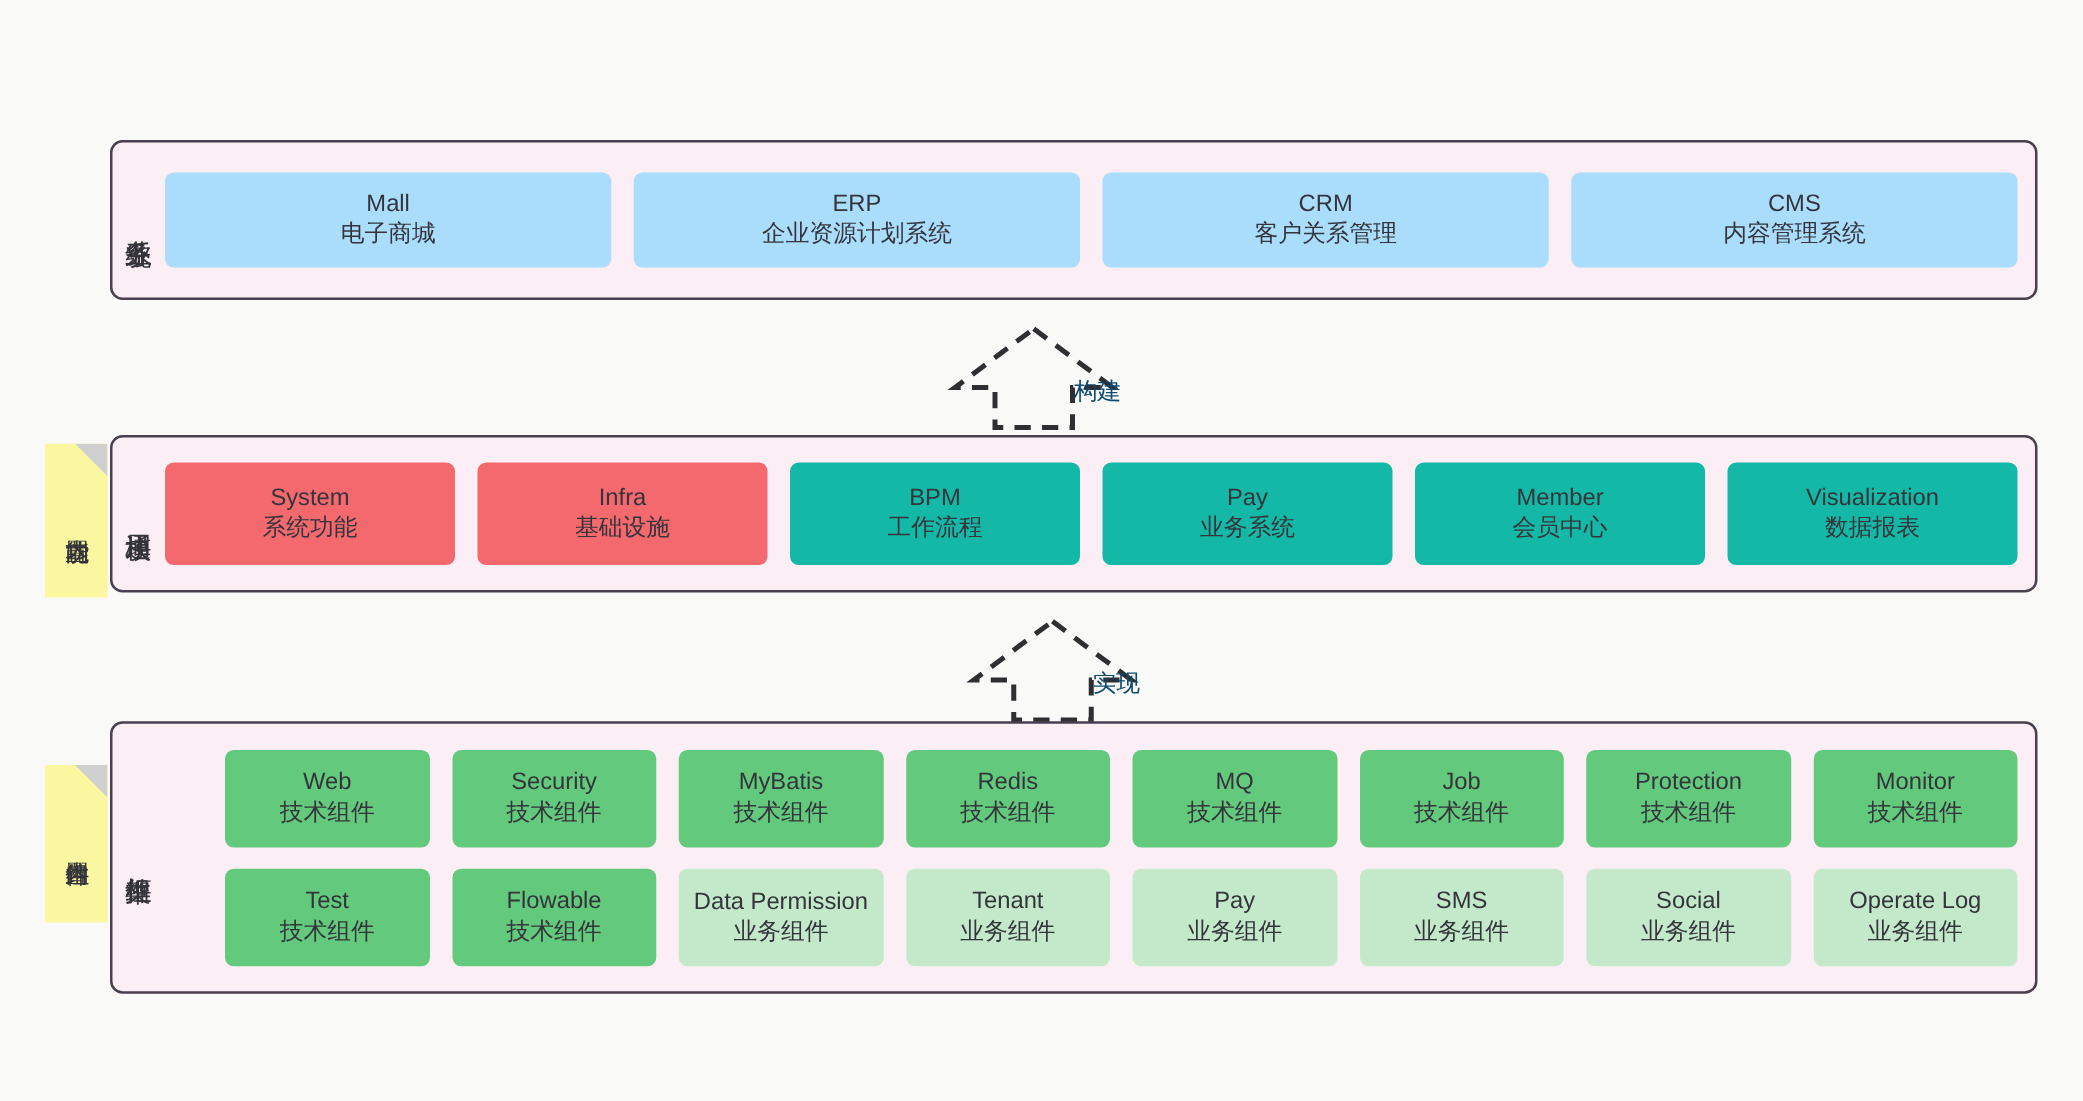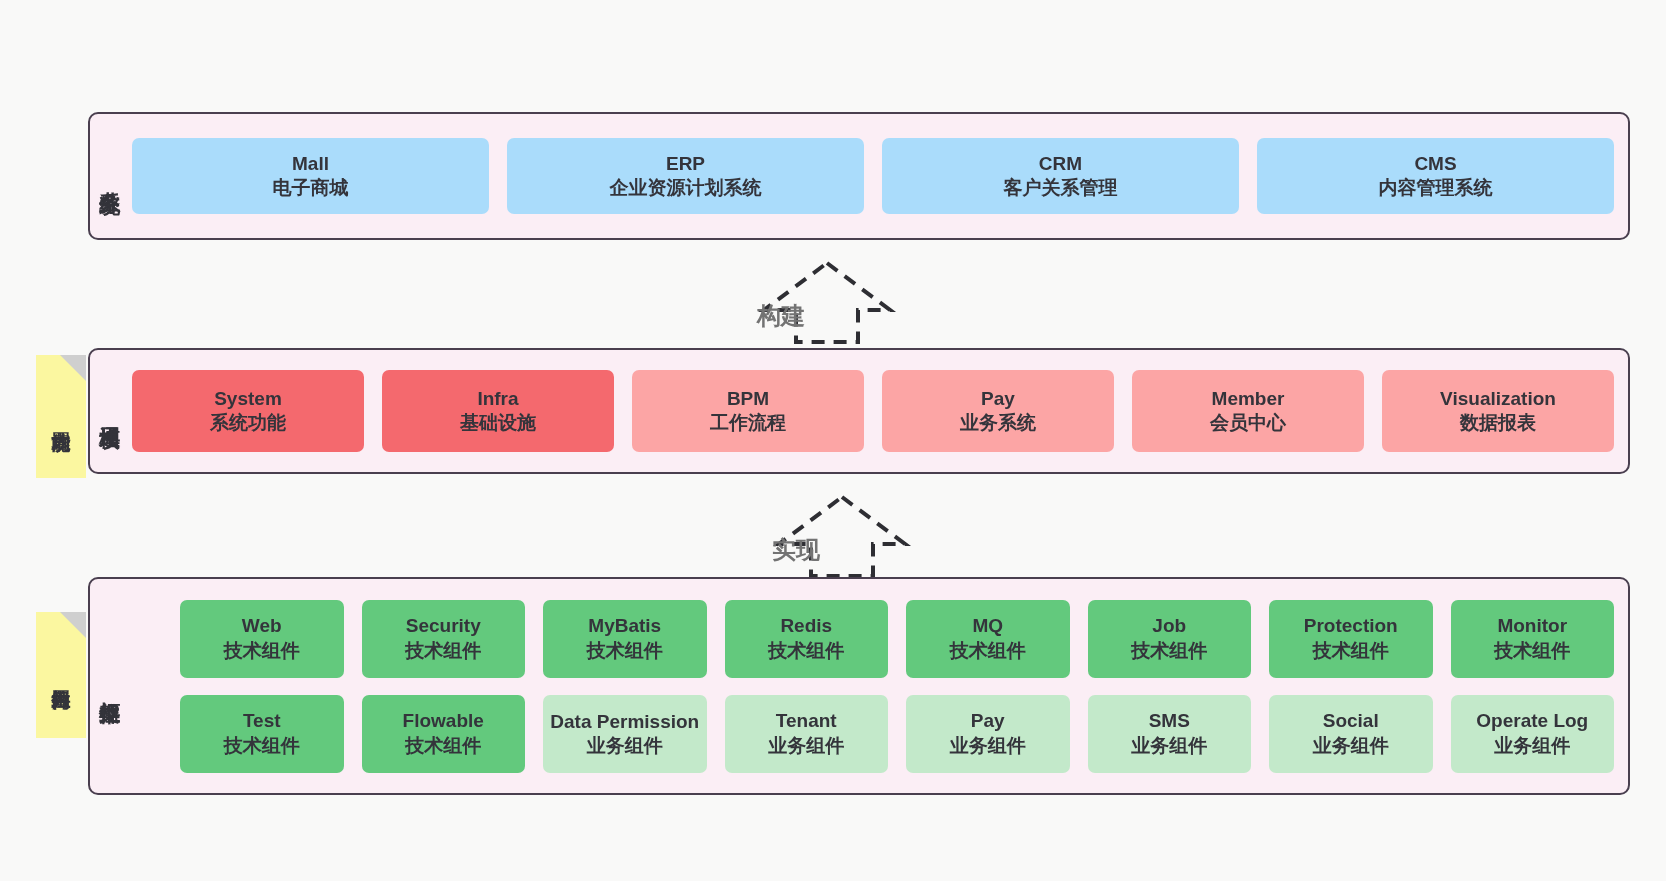--- a/index.html
+++ b/index.html
@@ -11,21 +11,20 @@
     height: 881px;
     background: #f9f9f8;
     font-family: "Liberation Sans", "DejaVu Sans", sans-serif;
     color: #3b3b41;
     overflow: hidden;
   }
   #canvas {
     position: relative;
     width: 1666px;
     height: 770px;
-    font-weight: bold;
   }
 
   
   .section {
     position: absolute;
     box-sizing: border-box;
     background: #fbeef5;
     border: 2px solid #4a3f4f;
     border-radius: 10px;
     display: flex;
@@ -80,21 +79,21 @@
   .card .l1 { display: block; }
   .card .l2 { display: block; }
   .card.three-line { line-height: 1.22; }
 
   .h-biz   { height: 76px; }
   .h-mod   { height: 82px; }
   .h-comp  { height: 78px; }
 
   .c-blue       { background: #aadcfb; }
   .c-red        { background: #f4696e; }
-  .c-pink       { background: #fca5a5; }
+  .c-pink       { background: #14b8a6; }
   .c-green      { background: #63c97d; }
   .c-lightgreen { background: #c3e9ca; }
 
   
   .sticky {
     position: absolute;
     box-sizing: border-box;
     background: #fbf7a0;
     display: flex;
     align-items: center;
@@ -120,23 +119,23 @@
 
   
   .arrow {
     position: absolute;
   }
   .arrow svg { display: block; }
   .arrow .arrow-label {
     position: absolute;
     left: 0;
     width: 100%;
-    text-align: left;
-    font-size: 24px;
-    color: #737373;
+    text-align: right;
+    font-size: 19px;
+    color: #0c4a6e;
     user-select: none;
   }
 </style>
 </head>
 <body>
 
 <div id="canvas">
 
   <div class="section" id="sec-business" style="left:88px; top:112px; width:1542px; height:128px;">
     <div class="section-title">业务系统</div>

